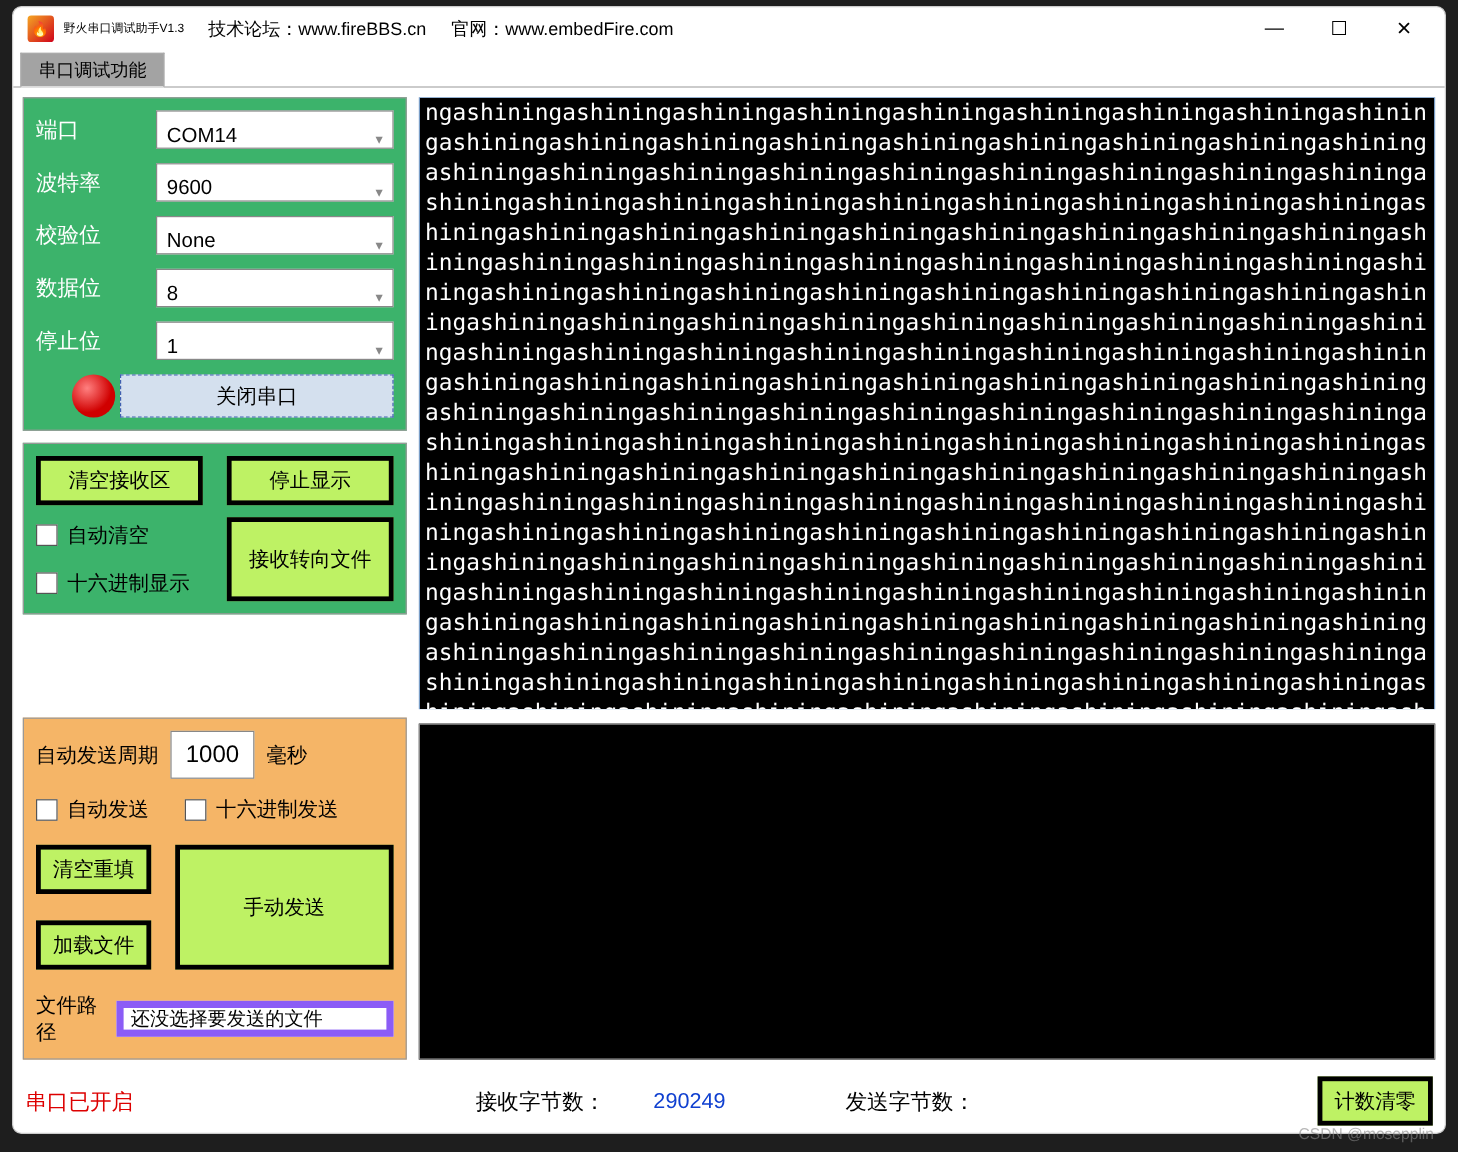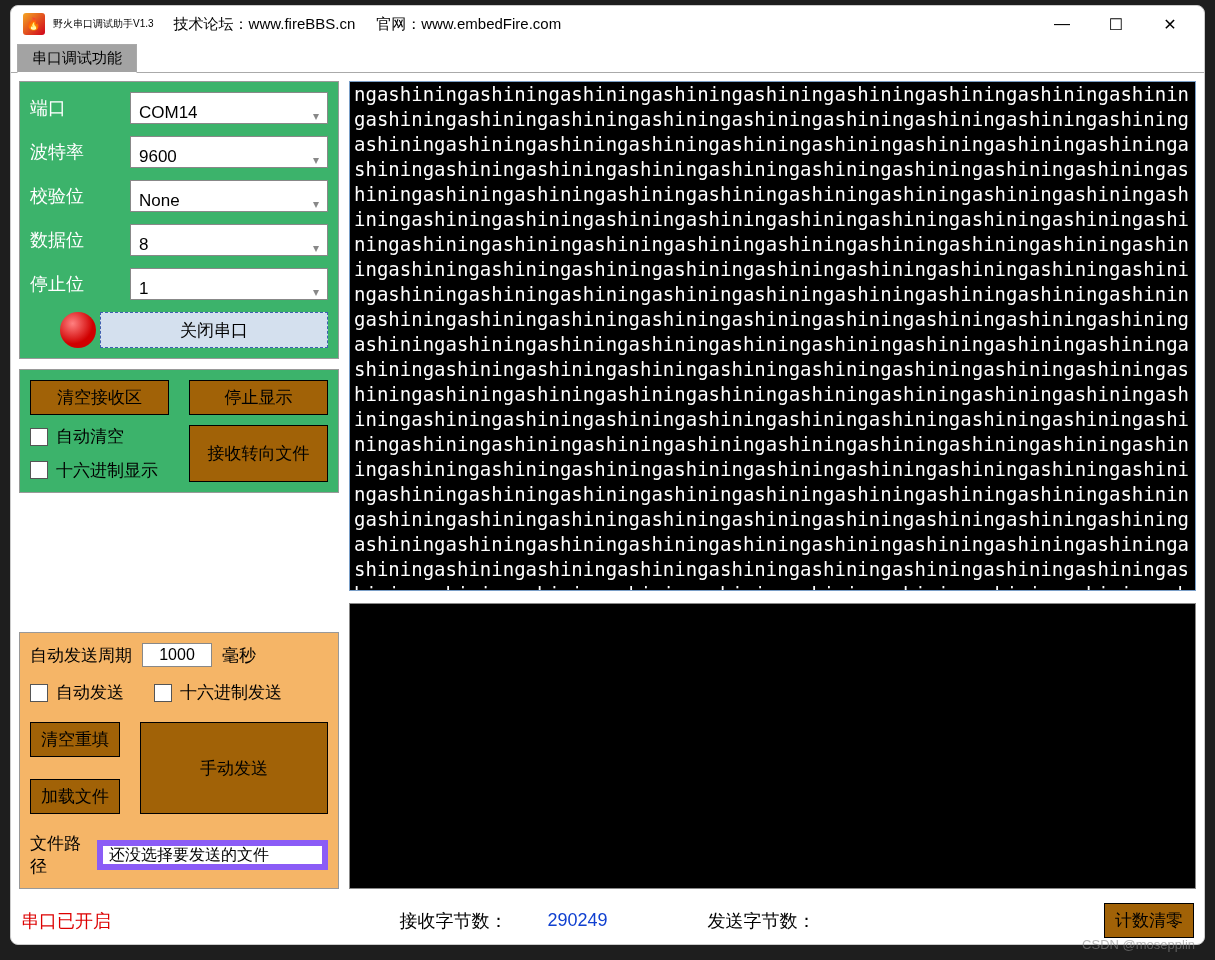--- a/index.html
+++ b/index.html
@@ -17,28 +17,28 @@
     .left-col { width: 320px; display: flex; flex-direction: column; gap: 10px; }
     .panel { border: 1px solid #999; padding: 10px; }
     .panel-green { background: #3cb36b; }
     .panel-orange { background: #f5b567; }
     .cfg-row { display: flex; align-items: center; margin-bottom: 12px; }
     .cfg-label { color: #fff; font-size: 18px; width: 100px; }
     .cfg-select { flex: 1; height: 32px; background: #ffffff; border: 1px solid #888; font-size: 17px; padding: 0 8px; display: flex; align-items: flex-end; justify-content: space-between; position: relative; }
     .chev { color: #888; font-size: 12px; }
     .port-row { display: flex; align-items: flex-end; gap: 4px; margin-top: 4px; }
     .led { width: 36px; height: 36px; border-radius: 50%; background: radial-gradient(circle at 35% 32%, #ff8080, #d00000 60%); margin-left: 30px; }
-    .btn { background: #a16207; border: 1px solid #000000; padding: 5px 10px; font-size: 17px; cursor: pointer; text-align: center; }
+    .btn { background: #bef264; border: 4px solid #000000; padding: 5px 10px; font-size: 17px; cursor: pointer; text-align: center; }
     .btn-wide { flex: 1; height: 36px; display: flex; align-items: center; justify-content: center; border: 1px dashed #4060b0; background: #d4e0ee; }
     .rx-ctrl { display: grid; grid-template-columns: 1fr 1fr; gap: 10px 20px; align-items: center; }
     .chk-row { display: flex; align-items: center; gap: 8px; font-size: 17px; color: #000; }
     .chk { width: 18px; height: 18px; background: #fff; border: 1px solid #555; display: inline-block; }
-    .tall-btn { grid-row: span 2; height: 57px; display: flex; align-items: center; justify-content: center; }
+    .tall-btn { grid-row: span 2; height: 70px; display: flex; align-items: center; justify-content: center; }
     .tx-row1 { display: flex; align-items: center; gap: 10px; font-size: 17px; margin-bottom: 14px; }
-    .period-input { width: 70px; height: 24px; border: 1px solid #888; text-align: center; font-size: 16px; }
+    .period-input { width: 70px; height: 40px; border: 1px solid #888; text-align: center; font-size: 20px; }
     .tx-checks { display: flex; gap: 30px; margin-bottom: 18px; }
     .tx-btns { display: flex; gap: 20px; margin-bottom: 18px; }
     .tx-left-btns { display: flex; flex-direction: column; gap: 22px; }
     .file-row { display: flex; align-items: center; gap: 11px; font-size: 17px; }
     .file-input { flex: 1; height: 30px; border: 6px solid #8b5cf6; padding: 0 6px; font-size: 16px; }
     .right-col { flex: 1; display: flex; flex-direction: column; gap: 12px; }
     .terminal { flex: 0 0 510px; background: #000; color: #fff; font-family: "Consolas","SimSun",monospace; font-size: 19px; line-height: 25px; padding: 0 4px; border: 1px solid #7a9ec7; overflow-y: scroll; word-break: break-all; position: relative; }
     .tx-area { flex: 1; background: #000; border: 1px solid #888; }
     .statusbar { display: flex; align-items: center; padding: 6px 10px; font-size: 18px; gap: 20px; }
     .status-open { color: #d00; }

